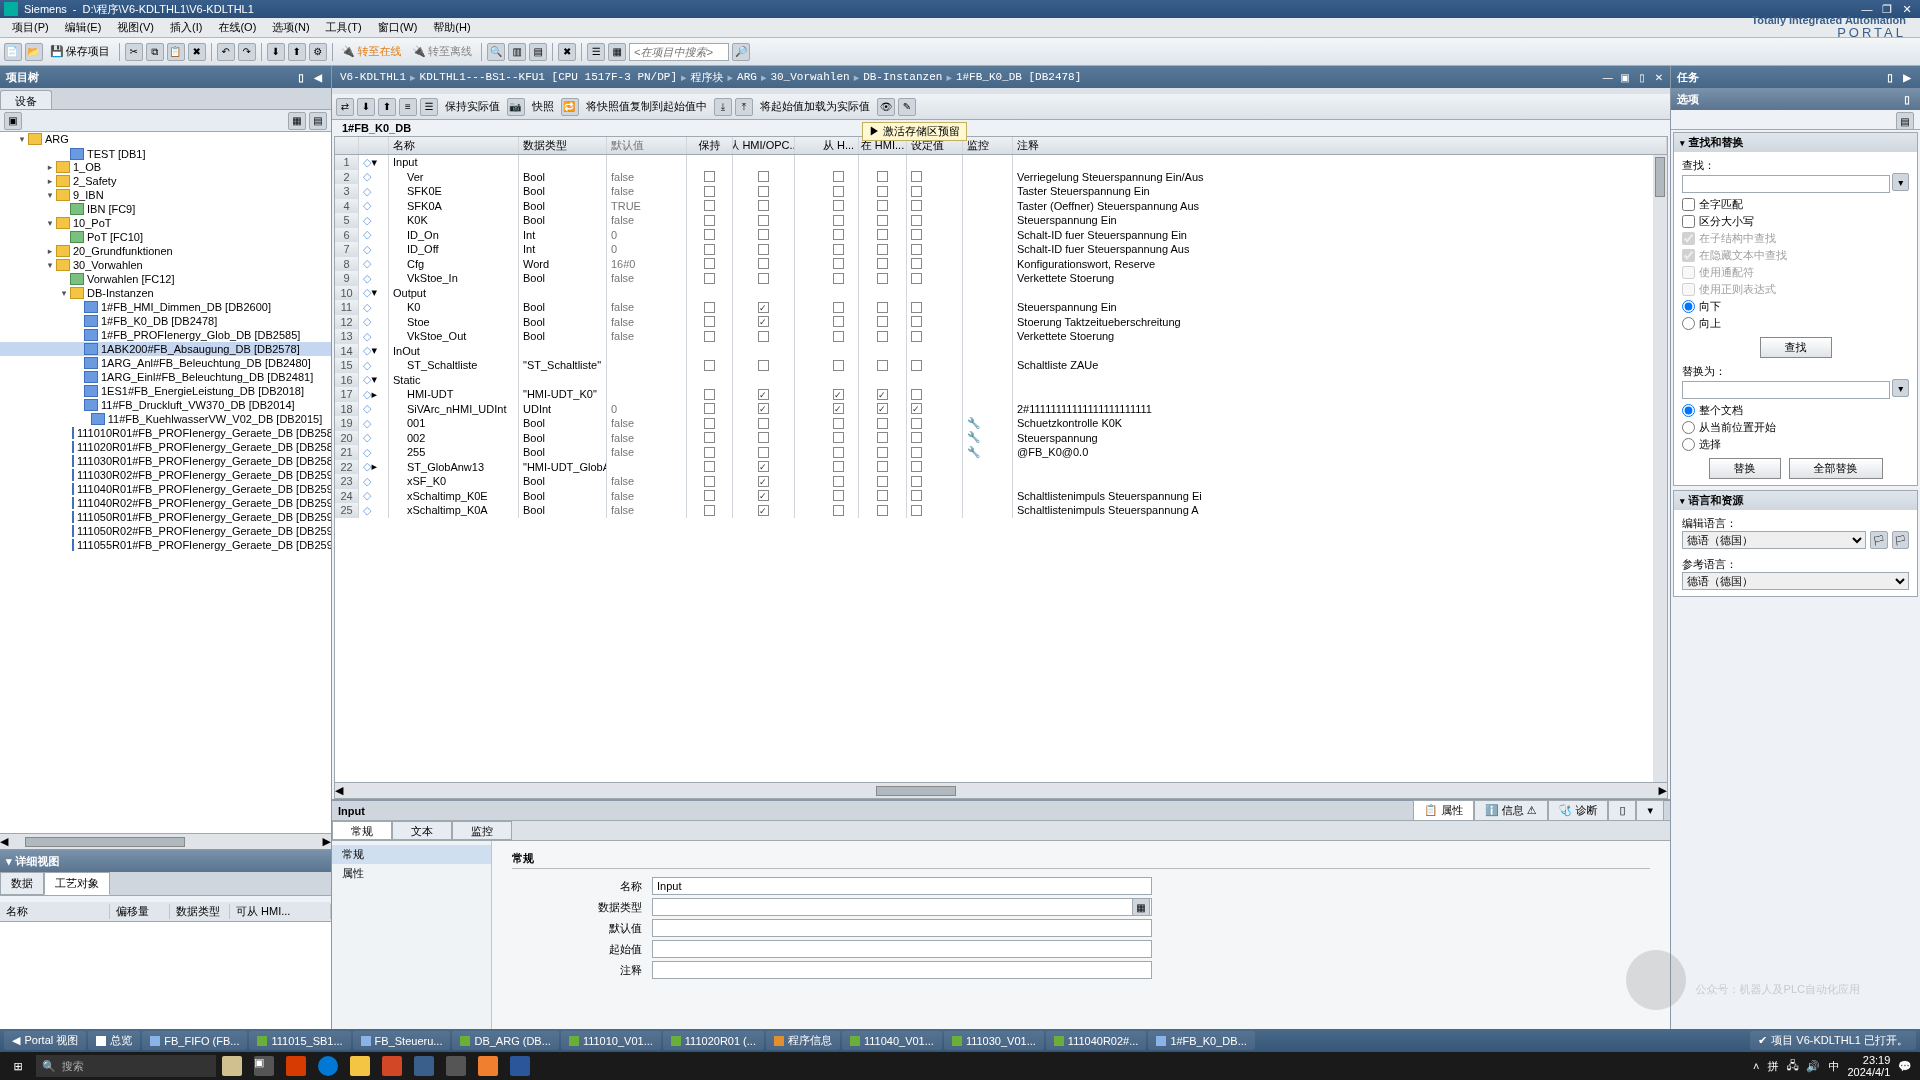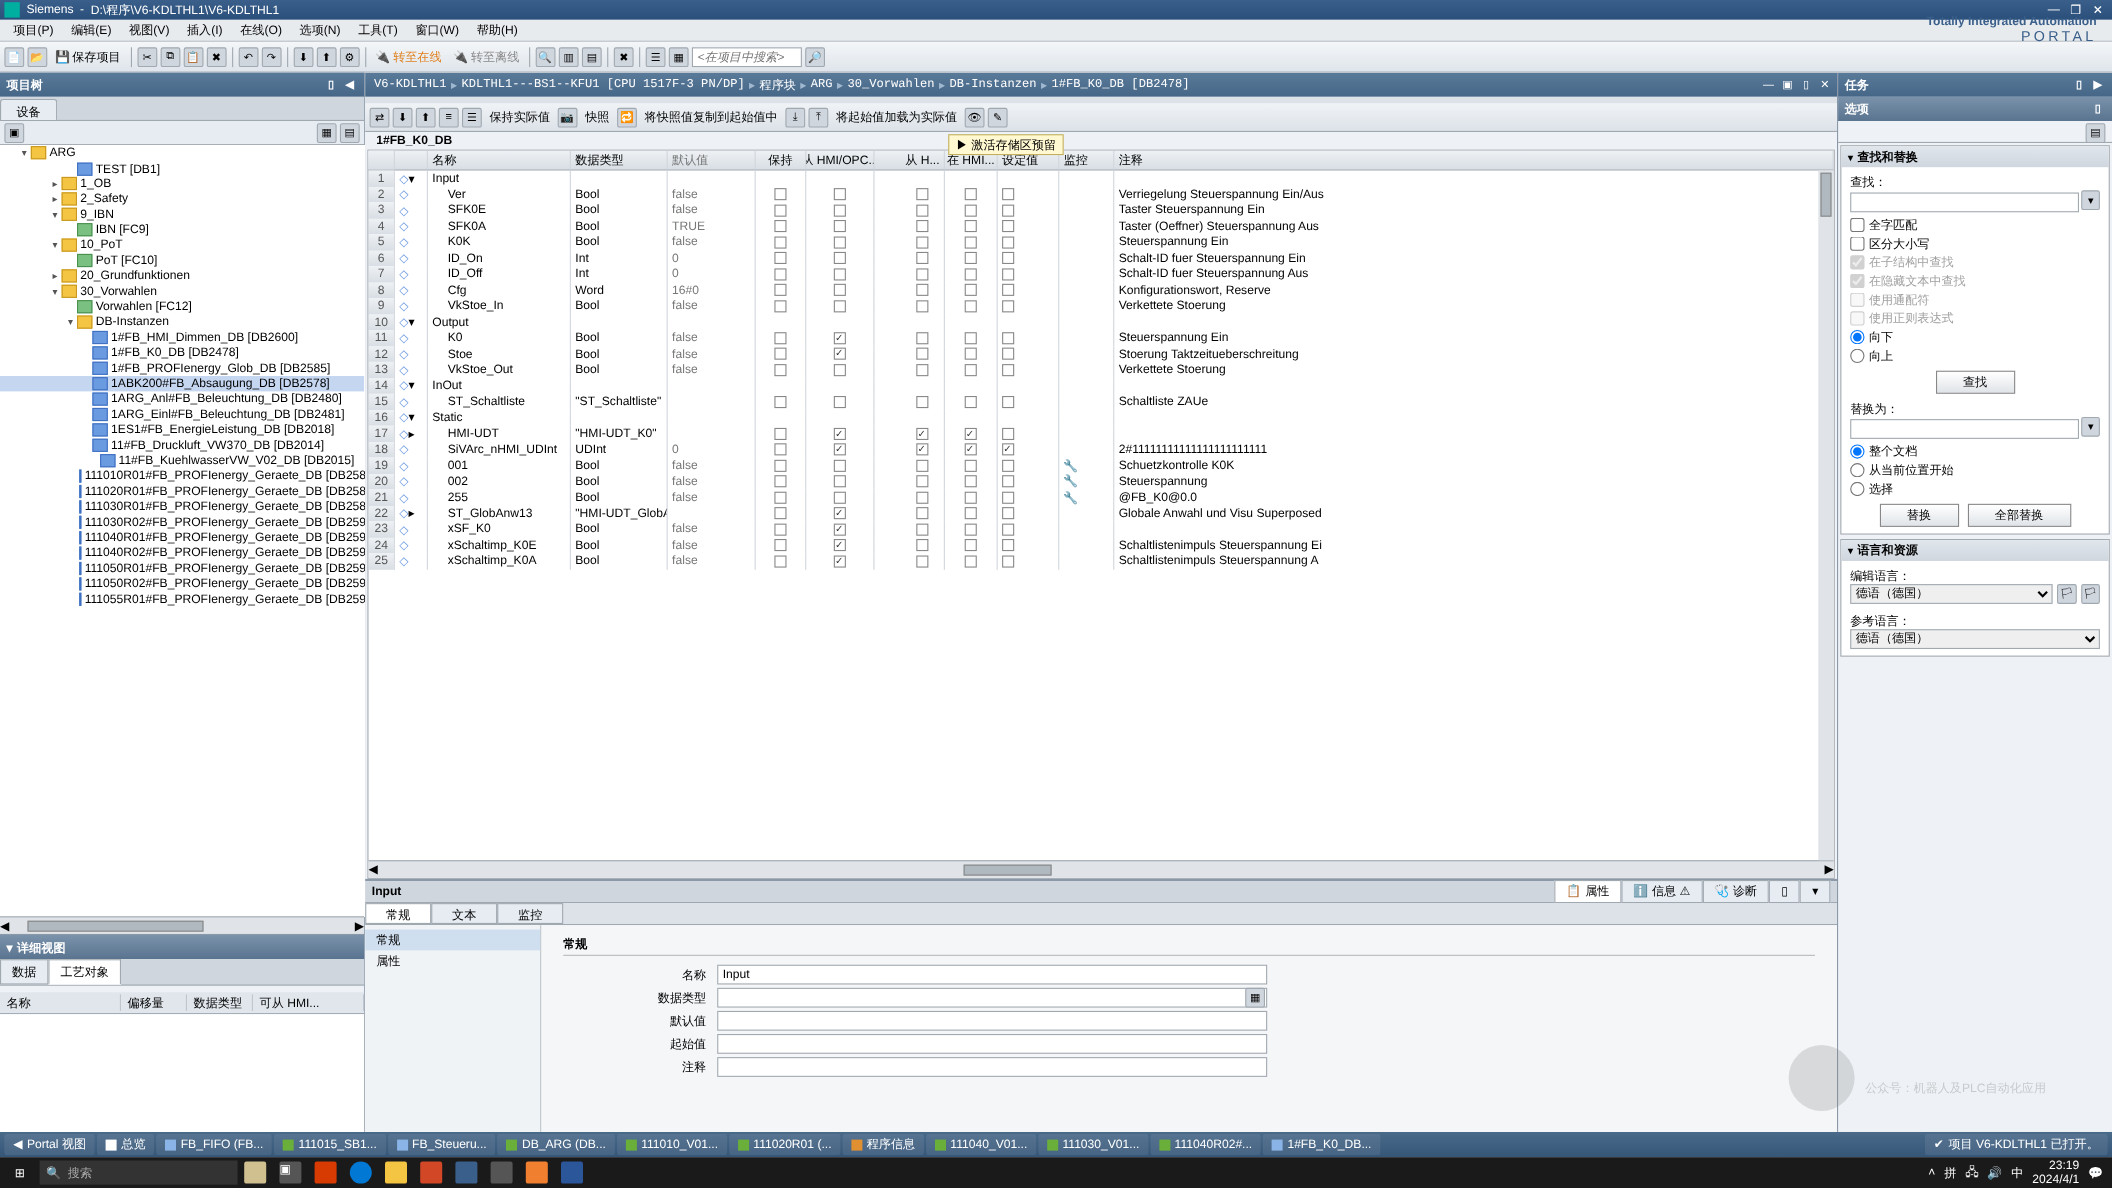--- a/index.html
+++ b/index.html
@@ -875,21 +875,20 @@
             <div class="c-h2">
               <span class="chk"></span>
             </div>
             <div class="c-h3">
               <span class="chk"></span>
             </div>
             <div class="c-sv">
               <span class="chk"></span>
             </div>
             <div class="c-mn"></div>
-            <div class="c-cm">Globale Anwahl und Visu Superposed</div>
           </div>
           <div class="gr">
             <div class="c-rn">23</div>
             <div class="c-exp">
               <span style="color:#6a9ae0">◇</span> 
             </div>
             <div class="c-nm">
               <span style="padding-left:14px">xSF_K0</span>
             </div>
             <div class="c-dt">Bool</div>

